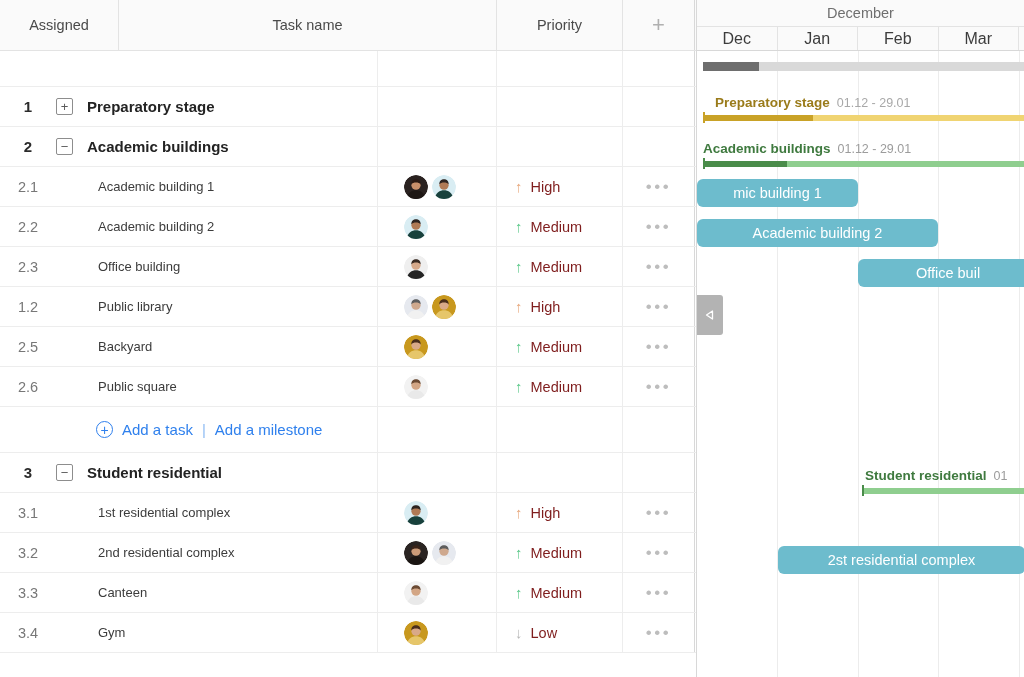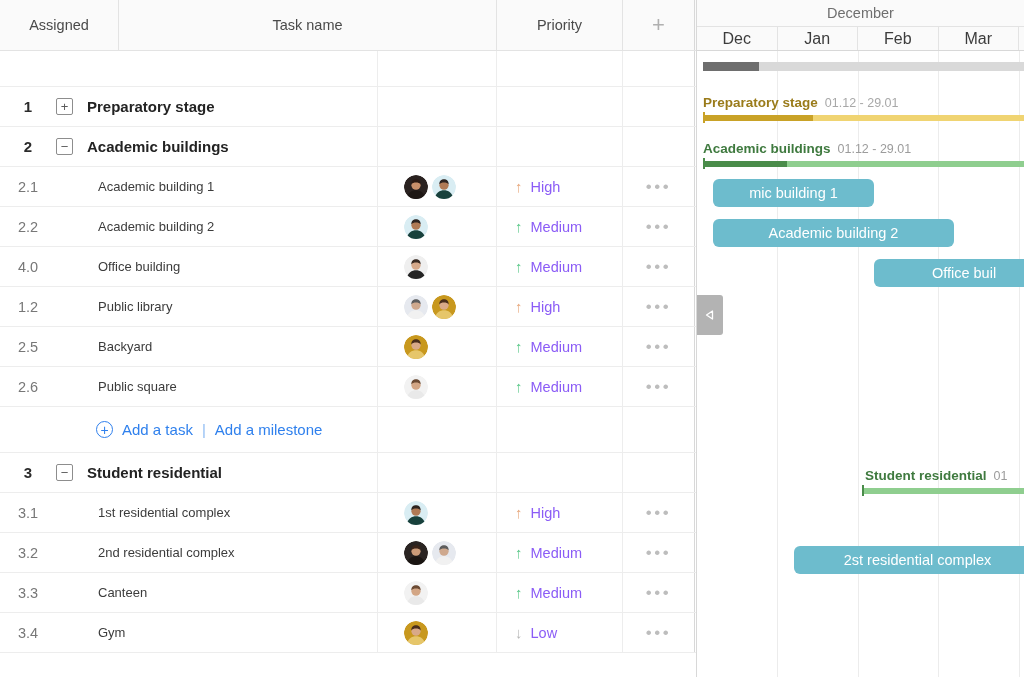--- a/index.html
+++ b/index.html
@@ -54,21 +54,21 @@
 
   .avatar {
     width: 24px; height: 24px; border-radius: 50%;
     background-size: cover; background-position: center;
     display: inline-block; flex: 0 0 24px;
     overflow: hidden; position: relative;
   }
   .av-face { position:absolute; inset:0; }
 
   .prio-arrow { font-size: 15px; line-height: 1; }
-  .prio-label { font-size: 14.5px; color: #8b5cf6; }
+  .prio-label { font-size: 14.5px; color: #7f1d1d; }
 
   .dots { color: #bdbdbd; letter-spacing: 2.5px; font-size: 17px; line-height: 1; cursor: pointer; }
 
   .addlinks { display: flex; align-items: center; padding-left: 96px; gap: 0; }
   .plus-circ {
     width: 17px; height: 17px; border: 1.5px solid #2f80ed; border-radius: 50%;
     display: inline-flex; align-items: center; justify-content: center;
     color: #2f80ed; font-size: 14px; line-height: 1; margin-right: 9px;
   }
   .alink { color: #2f80ed; font-size: 15px; cursor: pointer; }
@@ -99,21 +99,20 @@
   .sum-dates { font-weight: normal; font-size: 12.5px; margin-left: 7px; }
   .sum-bar { position: absolute; height: 6px; }
   .sum-bar-done { position: absolute; height: 6px; }
   .sum-tick { position: absolute; width: 2px; height: 11px; }
 
   .task-bar {
     position: absolute; height: 28px; border-radius: 6px;
     background: #6dbccd; display: flex; align-items: center;
     color: #ffffff; font-size: 14.5px; white-space: nowrap;
     cursor: pointer;
-    margin-left: 16px;
   }
   .task-bar span { width: 100%; text-align: center; }
 
   .collapse-handle {
     position: absolute; width: 26px; height: 40px;
     background: #b3b3b3; border-radius: 0 3px 3px 0;
     display: flex; align-items: center; justify-content: center;
     cursor: pointer;
   }
   .collapse-handle svg { display: block; }
@@ -214,21 +213,21 @@
           <span class="prio-arrow" style="color: rgb(92, 201, 138);">↑</span>
           <span class="prio-label">Medium</span>
         </div>
         <div class="cell c-more">
           <span class="dots">•••</span>
         </div>
       </div>
 
       <div class="row">
         <div class="cell c-task">
-          <div class="wbs">4.0</div>
+          <div class="wbs">2.3</div>
           <div class="tname indent">Office building</div>
         </div>
         <div class="cell c-assigned">
           <span class="avatar">
               <svg class="av-face" viewBox="0 0 24 24" width="24" height="24">
                 <circle cx="12" cy="12" r="12" fill="#efefef"></circle>
                 <path d="M2.5 24 C3.5 17.5 8 15.2 12 15.2 C16 15.2 20.5 17.5 21.5 24 Z" fill="#242424"></path>
                 <circle cx="12" cy="10.2" r="4.6" fill="#d7a98a"></circle>
                 <path d="M7.3 9.6 C7.3 5.6 9.3 4.2 12 4.2 C14.7 4.2 16.7 5.6 16.7 9.6 C15.6 8.2 14.1 7.6 12 7.6 C9.9 7.6 8.4 8.2 7.3 9.6 Z" fill="#3a2a22"></path>
               </svg>
@@ -467,21 +466,21 @@
     <div class="tl-canvas">
 
       <div class="vline" style="left:80px;"></div>
       <div class="vline" style="left:161px;"></div>
       <div class="vline" style="left:241px;"></div>
       <div class="vline" style="left:322px;"></div>
 
       <div class="progress-track" style="top:11px; width:322px;"></div>
       <div class="progress-fill" style="top:11px; width:56px;"></div>
 
-      <div class="sum-label" style="left:6px; top:44px; color:#9a7b1a;">
+      <div class="sum-label" style="left:18px; top:44px; color:#9a7b1a;">
         <span>Preparatory stage</span><span class="sum-dates" style="color:#a8a8a8;">01.12 - 29.01</span>
       </div>
       <div class="sum-bar" style="left:6px; top:64px; width:322px; background:#f0d472;"></div>
       <div class="sum-bar-done" style="left:6px; top:64px; width:110px; background:#c9a227;"></div>
       <div class="sum-tick" style="left:6px; top:61px; background:#c9a227;"></div>
 
       <div class="sum-label" style="left:6px; top:90px; color:#3f7a3f;">
         <span>Academic buildings</span><span class="sum-dates" style="color:#9c9c9c;">01.12 - 29.01</span>
       </div>
       <div class="sum-bar" style="left:6px; top:110px; width:322px; background:#8fce8f;"></div>

